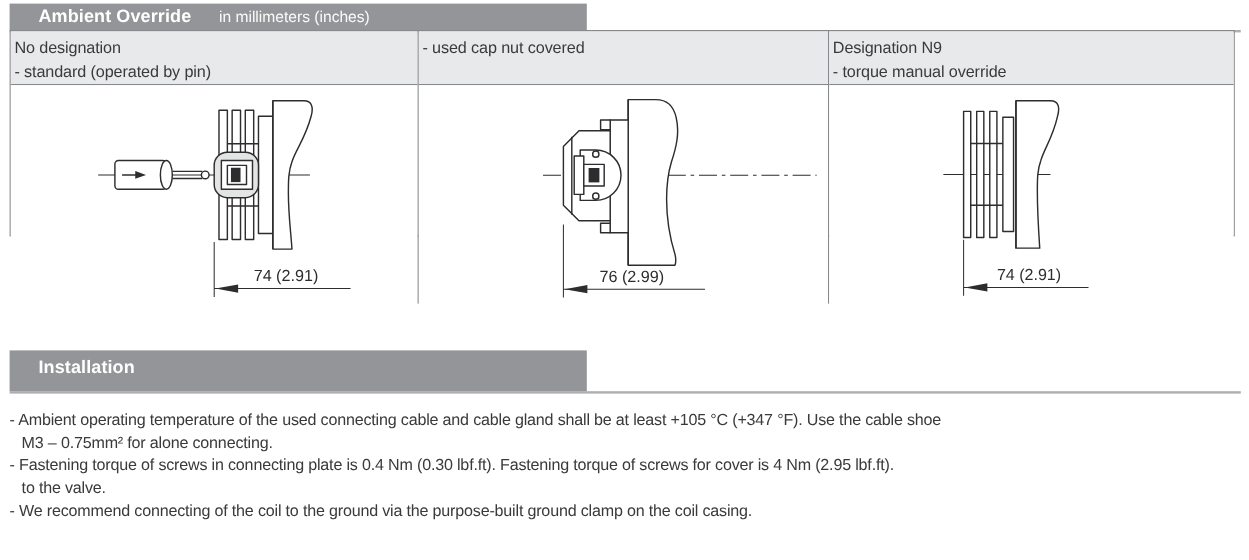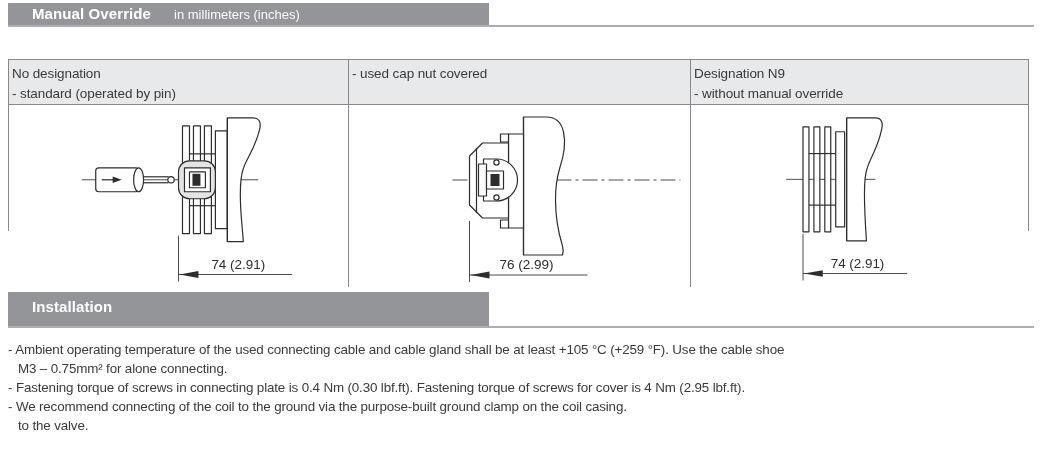--- a/index.html
+++ b/index.html
@@ -11,21 +11,21 @@
   .section-bar{position:absolute;left:8px;width:1026px;border-bottom:2px solid var(--section-underline);}
   .bar-fill{background:var(--section-bar-bg);width:481px;padding-left:24px;box-sizing:border-box;}
   .mo-bar{top:3px;}
   .mo-bar .bar-fill{height:22px;line-height:22px;}
   .inst-bar{top:292px;}
   .inst-bar .bar-fill{height:34px;line-height:29px;}
   .bar-title{color:var(--section-bar-text);font-weight:bold;font-size:15px;letter-spacing:.1px;}
   .bar-subtitle{color:var(--section-bar-text);font-size:13px;margin-left:23px;opacity:.96;}
   
   .variants-table{
-    position:absolute;left:8px;top:59px;width:1021px;height:172px;
+    position:absolute;left:8px;top:25px;width:1021px;height:172px;
     border:1px solid var(--table-border);box-sizing:border-box;
     display:grid;grid-template-columns:339px 342px 1fr;
   }
   .variant-col{display:flex;flex-direction:column;min-width:0;}
   .variant-col + .variant-col{border-left:1px solid var(--table-border);}
   .cell-header{
     height:45px;box-sizing:border-box;flex:0 0 45px;
     background:var(--table-header-bg);border-bottom:1px solid var(--table-border);
     padding:4px 4px 0 3px;font-size:13.5px;line-height:19.5px;
     color:var(--body-text);letter-spacing:-0.1px;
@@ -39,21 +39,21 @@
   .note-line{white-space:nowrap;}
   .note-line.cont{padding-left:10px;}
 </style>
 </head>
 <body>
 
 <div class="page">
 
   <header class="section-bar mo-bar">
     <div class="bar-fill">
-      <span class="bar-title">Manual Override</span><span class="bar-subtitle">in millimeters (inches)</span>
+      <span class="bar-title">Ambient Override</span><span class="bar-subtitle">in millimeters (inches)</span>
     </div>
   </header>
 
   <section class="variants-table">
 
     <div class="variant-col">
       <div class="cell-header">
         <div>No designation</div>
         <div>- standard (operated by pin)</div>
       </div>
@@ -127,21 +127,21 @@
             <polygon fill="currentColor" stroke="none" points="121,170 140,166.6 140,173.4"></polygon>
           </g>
           <text x="150" y="164">76 (2.99)</text>
         </svg>
       </div>
     </div>
 
     <div class="variant-col">
       <div class="cell-header">
         <div>Designation N9</div>
-        <div>- without manual override</div>
+        <div>- torque manual override</div>
       </div>
       <div class="cell-body">
         <svg class="drawing" width="100%" height="182" viewBox="0 0 340 182" preserveAspectRatio="xMidYMin meet">
           <g fill="none" stroke="currentColor" stroke-width="1.2" stroke-linejoin="round">
             <line class="thin" x1="96" y1="75" x2="149" y2="75"></line>
             <line class="thin" x1="160" y1="75" x2="186" y2="75"></line>
 
             <rect x="113" y="22" width="6" height="106" fill="#ffffff"></rect>
             <rect x="124" y="22" width="6" height="106" fill="#ffffff"></rect>
             <rect x="135" y="22" width="6" height="106" fill="#ffffff"></rect>
@@ -163,20 +163,20 @@
 
   </section>
 
   <header class="section-bar inst-bar">
     <div class="bar-fill">
       <span class="bar-title">Installation</span>
     </div>
   </header>
 
   <div class="notes">
-    <div class="note-line">- Ambient operating temperature of the used connecting cable and cable gland shall be at least +105 °C (+259 °F). Use the cable shoe</div>
+    <div class="note-line">- Ambient operating temperature of the used connecting cable and cable gland shall be at least +105 °C (+347 °F). Use the cable shoe</div>
     <div class="note-line cont">M3 – 0.75mm² for alone connecting.</div>
     <div class="note-line">- Fastening torque of screws in connecting plate is 0.4 Nm (0.30 lbf.ft). Fastening torque of screws for cover is 4 Nm (2.95 lbf.ft).</div>
+    <div class="note-line cont">to the valve.</div>
     <div class="note-line">- We recommend connecting of the coil to the ground via the purpose-built ground clamp on the coil casing.</div>
-    <div class="note-line cont">to the valve.</div>
   </div>
 
 </div>
 
 </body></html>

